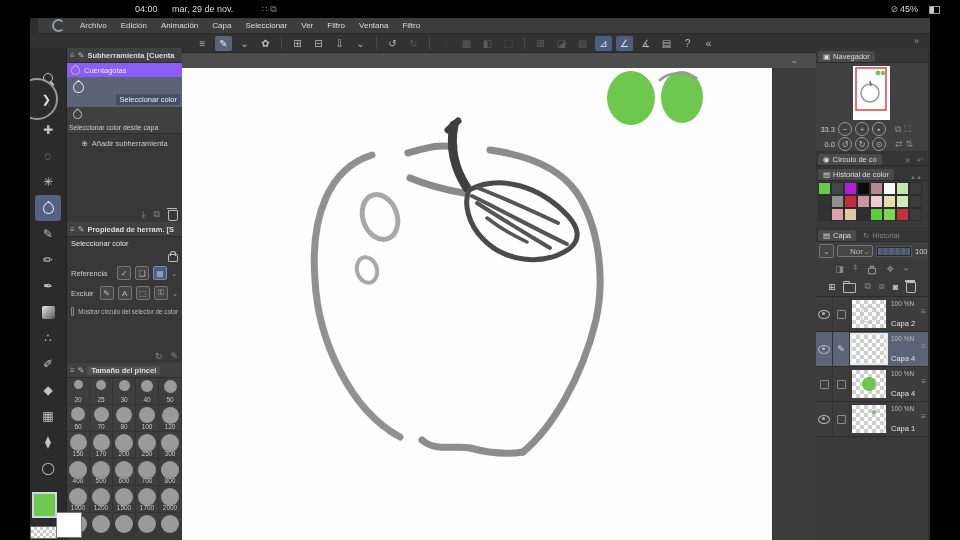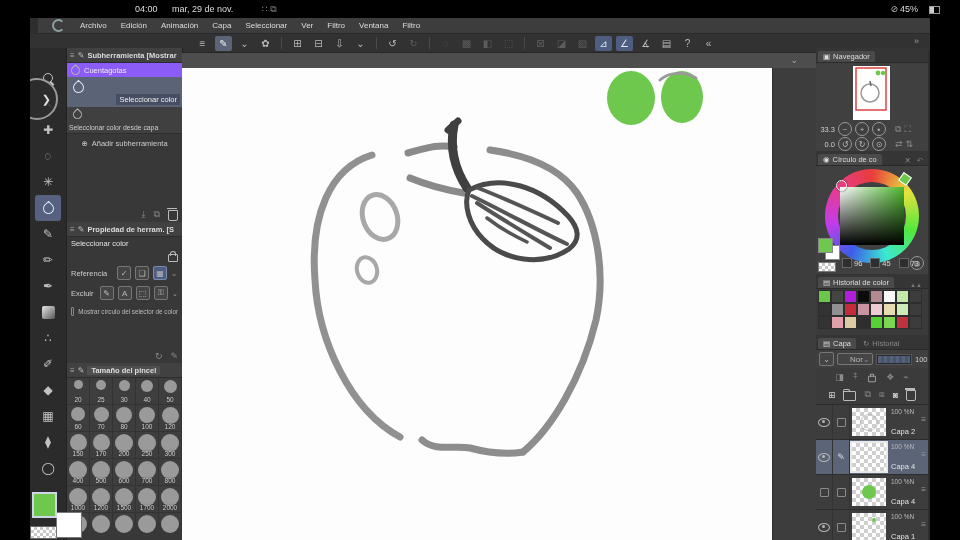--- a/index.html
+++ b/index.html
@@ -196,21 +196,21 @@
     </div>
 
   <div id="fgswatch" style="background:#6fc84e"></div>
   <div id="bgswatch"></div>
   <div id="trswatch" class="checker-sm"></div>
 
   <div id="leftpanels">
     <div class="phead">
       <span class="hm">≡</span>
       <span class="pen">✎</span>
-      <span>Subherramienta [Mostrar</span>
+      <span>Subherramienta [Cuenta</span>
     </div>
     <div class="srow" style="height:14px;background:#8b5cf6;color:#eee">
       <span class="i-drop dim"></span>
       <span>Cuentagotas</span>
     </div>
     <div style="height:30px;background:#5b6377;position:relative">
       <span class="i-drop" style="position:absolute;left:6px;top:5px"></span>
       <span style="position:absolute;right:2px;bottom:2px;background:#474e63;padding:1px 3px;color:#eee">Seleccionar color</span>
     </div>
     <div style="height:26px;background:#404040;position:relative;border-bottom:1px solid #2e2e2e">
@@ -459,44 +459,20 @@
       </div>
     </div>
 
     <div class="rtabs">
         <div class="rtab">
       <span>◉</span>
       <span>Círculo de co</span>
         </div>
       <span style="margin-left:auto;color:#888;padding-right:4px">✕</span>
       <span style="color:#777;padding-right:3px">↶</span>
-    </div>
-    <div style="position:relative;height:108px;background:#404040">
-      <div id="wheel"></div>
-      <div id="sqsv"></div>
-      <div id="svcursor"></div>
-      <div id="huemark"></div>
-      <div style="position:absolute;left:2px;top:72px;width:13px;height:13px;background:#6fc84e;border:1px solid #888;z-index:4"></div>
-      <div style="position:absolute;left:9px;top:79px;width:13px;height:13px;background:#fff;border:1px solid #888;z-index:3"></div>
-      <div class="checker-sm" style="position:absolute;left:2px;top:96px;width:16px;height:8px;border:1px solid #777;z-index:4"></div>
-      <div id="hsvrow" style="position:absolute;left:26px;top:92px;display:flex;gap:8px;z-index:4">
-          <div class="vchip">
-            <div class="b"></div>
-            <span>96</span>
-          </div>
-          <div class="vchip">
-            <div class="b"></div>
-            <span>45</span>
-          </div>
-          <div class="vchip">
-            <div class="b"></div>
-            <span>73</span>
-          </div>
-        </div>
-      <span class="cbtn" style="position:absolute;right:4px;top:90px;z-index:4">◎</span>
     </div>
 
     <div class="rtabs">
         <div class="rtab">
       <span>▤</span>
       <span>Historial de color</span>
         </div>
       <span style="margin-left:auto;color:#777;padding-right:4px;font-size:6px">▲▲</span>
     </div>
     <div style="height:46px;background:#3a3a3a;overflow:hidden">

